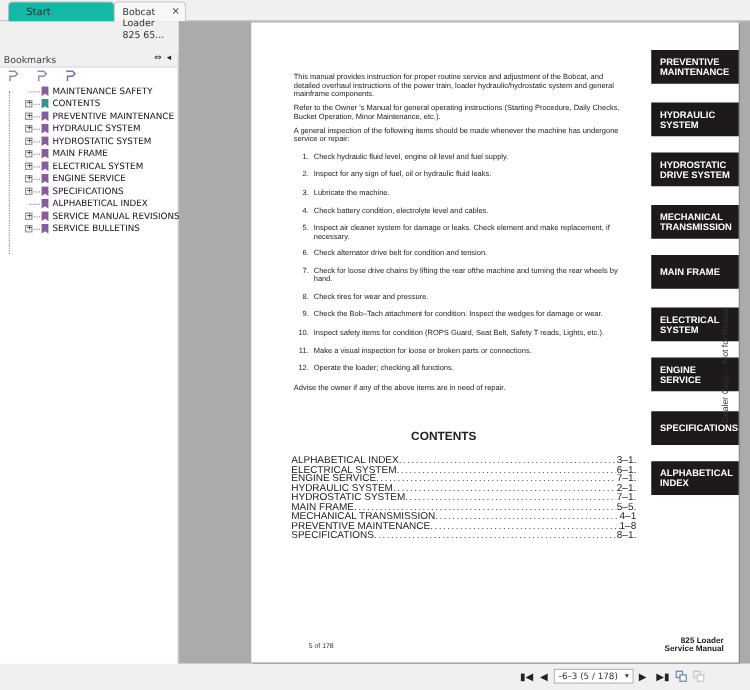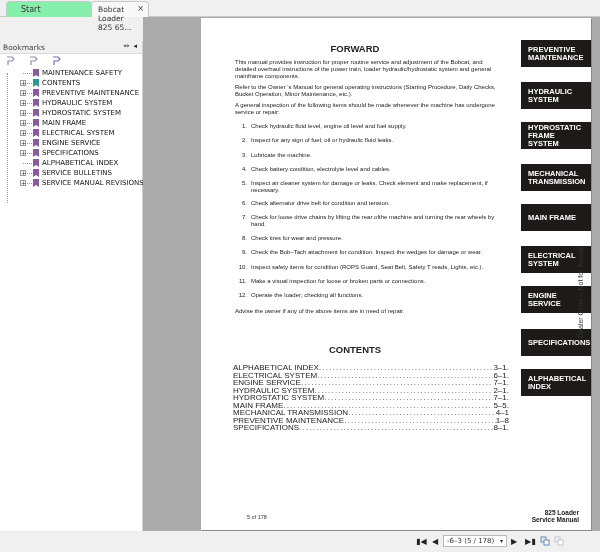--- a/index.html
+++ b/index.html
@@ -1,21 +1,21 @@
 <!DOCTYPE html>
 <html><head>
 <meta charset="utf-8">
 <style>
   * { box-sizing: border-box; margin: 0; padding: 0; }
   html, body { width: 600px; height: 552px; overflow: hidden; background: #f0f0f0; font-family: "DejaVu Sans", sans-serif; }
 
   
   .tabbar { position: absolute; left: 0; top: 0; width: 600px; height: 17px; background: #f0f0f0; border-bottom: 1px solid #c8c8c8; }
   .tab { position: absolute; top: 1px; height: 16px; font-size: 8px; color: #333; padding: 3px 8px 0 14px; background: #f3f3f3; border: 1px solid #c8c8c8; border-bottom: none; border-radius: 4px 4px 0 0; }
-  .tab.start { left: 6px; width: 86px; background: #86efac; }
+  .tab.start { left: 6px; width: 86px; background: #14b8a6; }
   .tab.doc { left: 90px; width: 56px; width: 56px; }
   .tab.doc { left: 91px; width: 55px; }
   .tab-active { left: 91px !important; width: 58px !important; background: #f8f8f8 !important; }
   .tab-close { position: absolute; right: 4px; top: 2px; font-size: 8px; color: #444; }
 
   
   .sidebar { position: absolute; left: 0; top: 17px; width: 143px; height: 497px; background: #fff; border-right: 1px solid #d0d0d0; margin-top: 24px; }
   .sb-header { height: 13px; background: #f0f0f0; border-bottom: 1px solid #dcdcdc; font-size: 7.5px; color: #444; padding: 2px 3px; position: relative; }
   .sb-header-ctrls { position: absolute; right: 4px; top: 1px; font-size: 7px; color: #222; letter-spacing: 1px; }
   .sb-tools { height: 14px; padding: 2px 6px; display: flex; gap: 14px; }
@@ -143,34 +143,33 @@
     </div>
     <div class="tree-item">
       <span class="tree-line"></span>
       <span class="bookmark"></span>
       <span>ALPHABETICAL INDEX</span>
     </div>
     <div class="tree-item">
       <span class="tree-line"></span>
       <span class="tree-expander">+</span>
       <span class="bookmark"></span>
+      <span>SERVICE MANUAL REVISIONS</span>
+    </div>
+    <div class="tree-item">
+      <span class="tree-line"></span>
+      <span class="tree-expander">+</span>
+      <span class="bookmark"></span>
       <span>SERVICE BULLETINS</span>
-    </div>
-    <div class="tree-item">
-      <span class="tree-line"></span>
-      <span class="tree-expander">+</span>
-      <span class="bookmark"></span>
-      <span>SERVICE MANUAL REVISIONS</span>
     </div>
   </div>
 </div>
 
 <div class="viewer">
   <div class="page">
-    <div class="page-title" style="top:25px;">FORWARD</div>
     <div class="para" style="top:41px;">This manual provides instruction for proper routine service and adjustment of the Bobcat, and detailed overhaul instructions of the power train, loader hydraulic/hydrostatic system and general mainframe components.</div>
     <div class="para" style="top:66px;">Refer to the Owner 's Manual for general operating instructions (Starting Procedure, Daily Checks, Bucket Operation, Minor Maintenance, etc.).</div>
     <div class="para" style="top:84px;">A general inspection of the following items should be made whenever        the machine has undergone service or repair:</div>
 
     <div class="list-item" style="top:105px;"><span class="list-num">1.</span><span>Check hydraulic fluid level, engine oil level and fuel supply.</span></div>
     <div class="list-item" style="top:119px;"><span class="list-num">2.</span><span>Inspect for any sign of fuel, oil or hydraulic fluid leaks.</span></div>
     <div class="list-item" style="top:134px;"><span class="list-num">3.</span><span>Lubricate the machine.</span></div>
     <div class="list-item" style="top:148px;"><span class="list-num">4.</span><span>Check battery condition, electrolyte level and cables.</span></div>
     <div class="list-item" style="top:162px;"><span class="list-num">5.</span><span>Inspect air cleaner system for damage or leaks. Check element and make replacement, if necessary.</span></div>
     <div class="list-item" style="top:182px;"><span class="list-num">6.</span><span>Check alternator drive belt for condition and tension.</span></div>
@@ -229,21 +228,21 @@
       <div class="toc-row">
           <span class="toc-label">SPECIFICATIONS</span>
           <span class="toc-dots"></span>
           <span class="toc-page">8–1.</span>
         </div>
     </div>
 
     <div class="tabs-right">
       <div class="sec-tab" style="top:22px;">PREVENTIVE MAINTENANCE</div>
       <div class="sec-tab" style="top:64px;">HYDRAULIC SYSTEM</div>
-      <div class="sec-tab" style="top:104px;">HYDROSTATIC FRAME SYSTEM</div>
+      <div class="sec-tab" style="top:104px;">HYDROSTATIC DRIVE SYSTEM</div>
       <div class="sec-tab" style="top:146px;">MECHANICAL TRANSMISSION</div>
       <div class="sec-tab" style="top:186px;">MAIN FRAME</div>
       <div class="sec-tab" style="top:228px;">ELECTRICAL SYSTEM</div>
       <div class="sec-tab" style="top:268px;">ENGINE SERVICE</div>
       <div class="sec-tab" style="top:311px;">SPECIFICATIONS</div>
       <div class="sec-tab" style="top:351px;">ALPHABETICAL INDEX</div>
     </div>
 
     <div class="watermark" style="left:376px;top:320px;">Dealer Copy -- Not for Resale</div>
 

